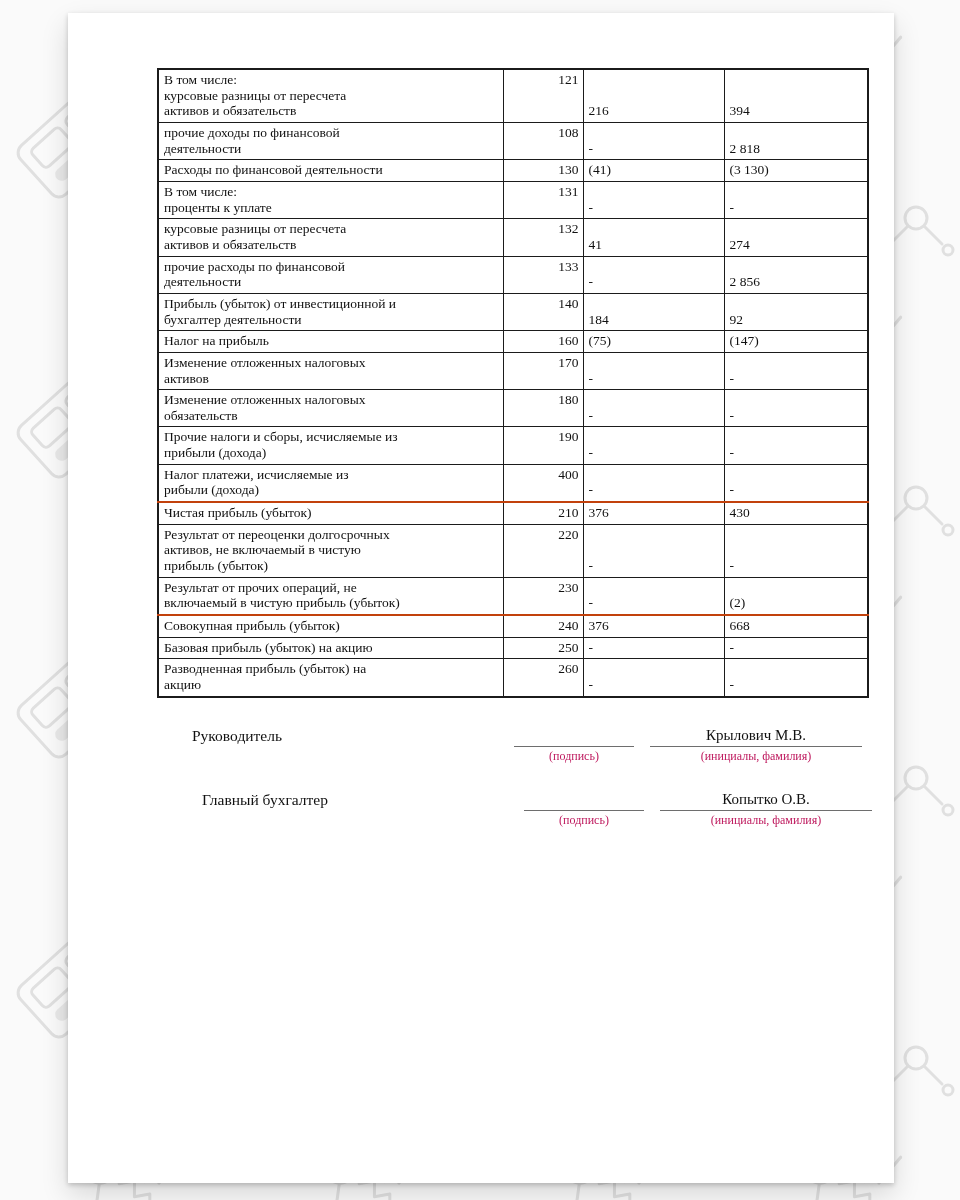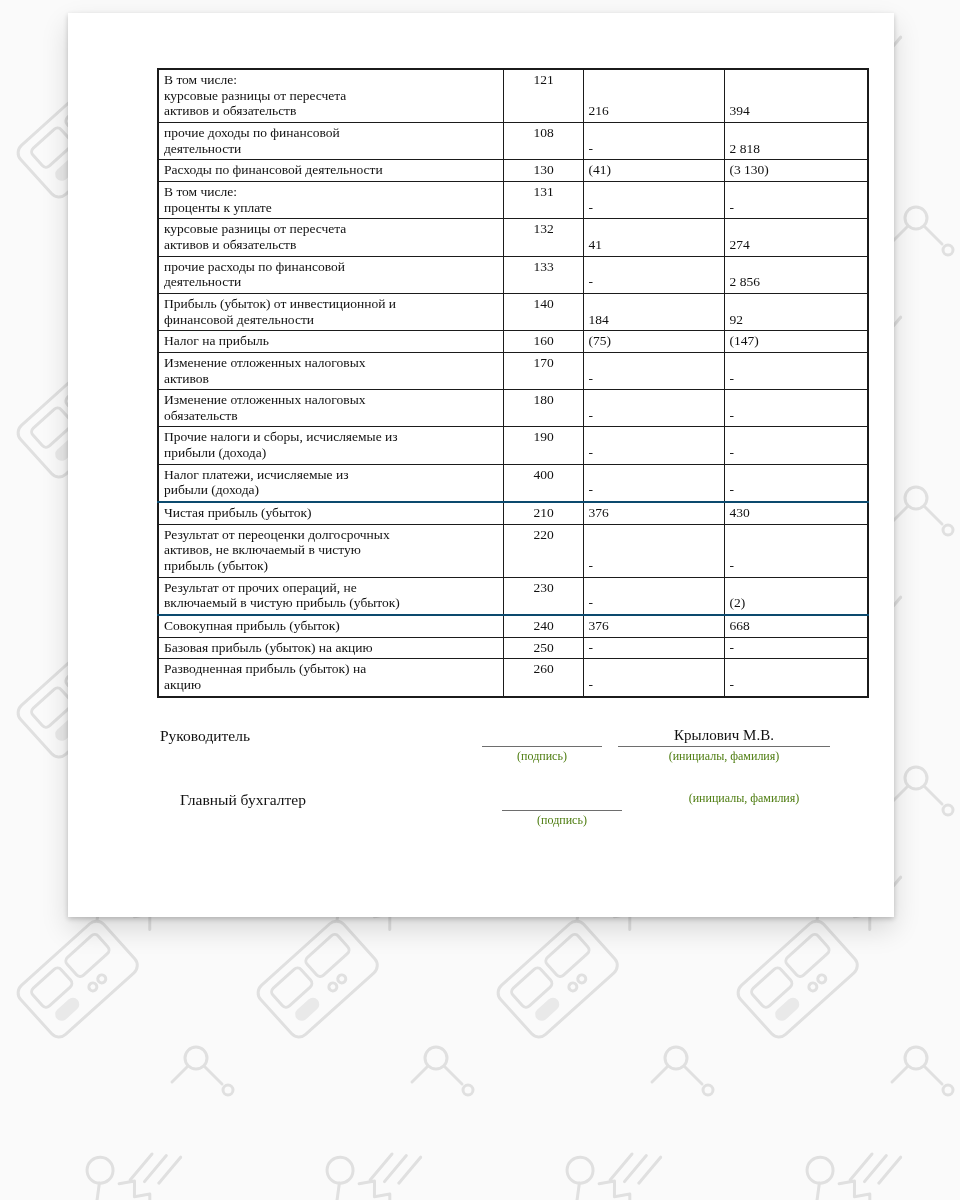--- a/index.html
+++ b/index.html
@@ -18,52 +18,52 @@
     position: absolute;
     left: 0; top: 0;
     width: 960px; height: 1200px;
   }
 
   .sheet {
     position: absolute;
     left: 68px;
     top: 13px;
     width: 826px;
-    height: 904px;
+    height: 1170px;
     background: #ffffff;
     box-shadow: 0 2px 5px rgba(0,0,0,0.20), 0 12px 26px rgba(0,0,0,0.14);
   }
 
   
   .fin-table {
     border-collapse: collapse;
     table-layout: fixed;
     width: 710px;
     margin: 55px 0 0 89px;
     border: 2px solid #1b1b1b;
   }
   .fin-table td {
     border: 1px solid #1b1b1b;
     font-size: 13.5px;
     line-height: 1.16;
     padding: 2px 4px 3px 5px;
     overflow: hidden;
   }
-  .fin-table tr.total td { border-top: 2px solid #0c4a6e; }
+  .fin-table tr.total td { border-top: 2px solid #c2410c; }
   .col-label { width: 345px; }
   .col-code  { width: 80px; }
   .col-v1    { width: 141px; }
   .col-v2    { width: 144px; }
   .c-label { white-space: pre-line; vertical-align: top; text-align: left; }
-  .c-code  { text-align: center; vertical-align: top; }
+  .c-code  { text-align: right; vertical-align: top; }
   .c-val   { text-align: left; vertical-align: bottom; }
 
   
   .signatures { margin: 27px 0 0 92px; }
-  .sig-row { display: flex; align-items: flex-start; }
+  .sig-row { display: flex; align-items: flex-start; justify-content: center; }
   .sig-row + .sig-row { margin-top: 25px; margin-left: 20px; }
   .sig-title {
     width: 322px;
     font-size: 15.5px;
     line-height: 21px;
   }
   .sig-field { width: 120px; margin-right: 16px; }
   .name-field { width: 212px; }
   .sig-line {
     height: 21px;
@@ -74,21 +74,21 @@
     border-bottom: 1.5px solid #6e6e6e;
     text-align: center;
     font-size: 15px;
     line-height: 21px;
     white-space: nowrap;
   }
   .sig-caption {
     font-size: 12px;
     text-align: center;
     padding-top: 2px;
-    color: #4d7c0f;
+    color: #be185d;
   }
 </style>
 </head>
 <body>
 
 <svg class="bg-svg" xmlns="http://www.w3.org/2000/svg" width="960" height="1200">
   <defs>
     <pattern id="bgpat" width="240" height="280" patternUnits="userSpaceOnUse">
       <g stroke="#e0e0e0" stroke-width="3" fill="none" stroke-linecap="round" stroke-linejoin="round">
 
@@ -170,21 +170,21 @@
     </tr>
         <tr>
       <td class="c-label">прочие расходы по финансовой
 деятельности</td>
       <td class="c-code">133</td>
       <td class="c-val">-</td>
       <td class="c-val">2 856</td>
     </tr>
         <tr>
       <td class="c-label">Прибыль (убыток) от инвестиционной и
-финансовой деятельности</td>
+бухгалтер деятельности</td>
       <td class="c-code">140</td>
       <td class="c-val">184</td>
       <td class="c-val">92</td>
     </tr>
         <tr>
       <td class="c-label">Налог на прибыль</td>
       <td class="c-code">160</td>
       <td class="c-val">(75)</td>
       <td class="c-val">(147)</td>
     </tr>
@@ -273,18 +273,19 @@
       </div>
     </div>
 
     <div class="sig-row">
       <div class="sig-title">Главный бухгалтер</div>
       <div class="sig-field">
         <div class="sig-line"></div>
         <div class="sig-caption">(подпись)</div>
       </div>
       <div class="name-field">
+        <div class="sig-name">Копытко О.В.</div>
         <div class="sig-caption">(инициалы, фамилия)</div>
       </div>
     </div>
 
   </div>
 </div>
 
 </body></html>

